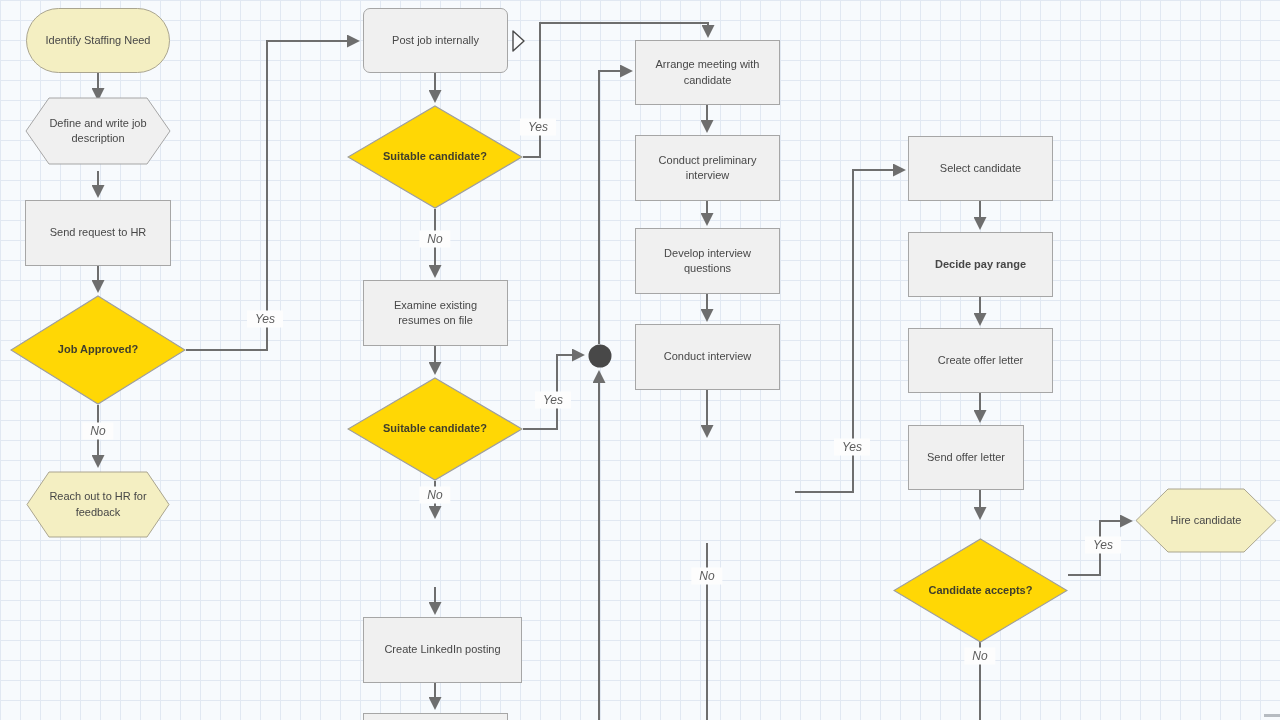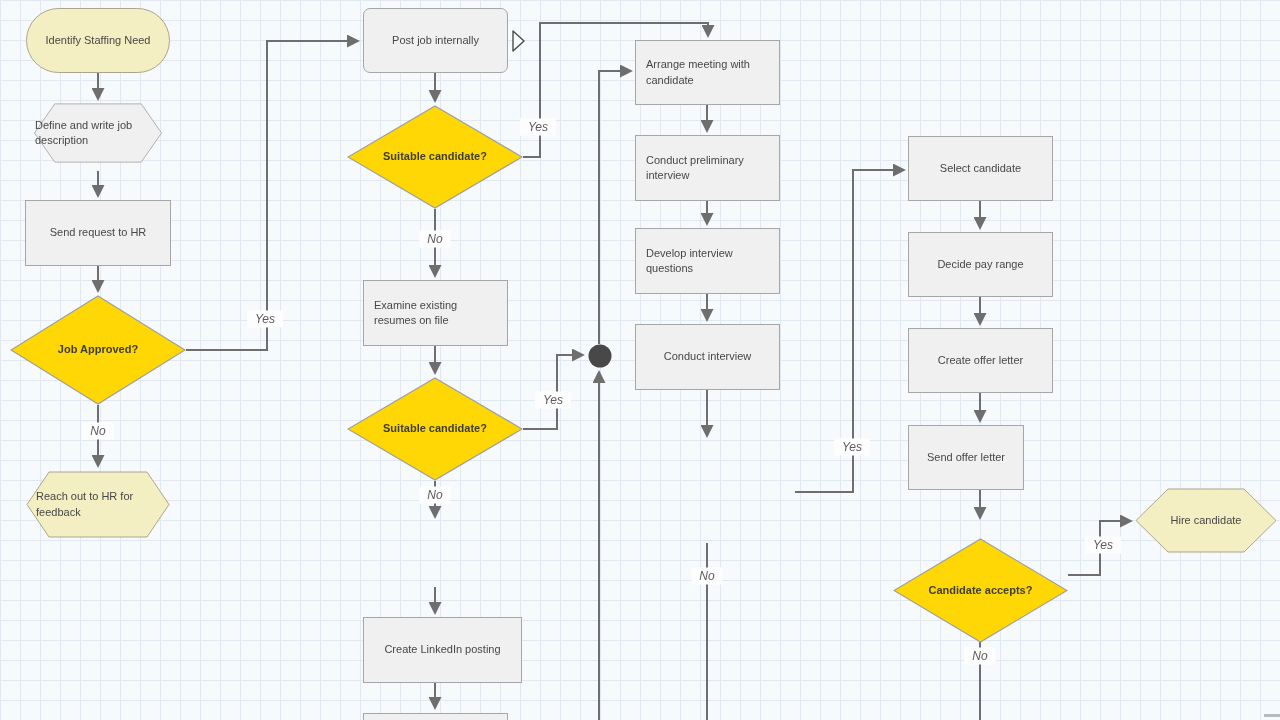--- a/index.html
+++ b/index.html
@@ -15,21 +15,21 @@
   #canvas{
     position:relative;width:1280px;height:720px;overflow:hidden;
     background-color:var(--canvas_bg);
     background-image:
       linear-gradient(to right, var(--grid_line) 1px, transparent 1px),
       linear-gradient(to bottom, var(--grid_line) 1px, transparent 1px);
     background-size:20px 20px;
   }
   #edges{position:absolute;left:0;top:0;width:1280px;height:720px;}
   #edges path{fill:none;stroke:var(--connector);stroke-width:2;}
-  .node{position:absolute;display:flex;align-items:center;justify-content:center;text-align:left;}
+  .node{position:absolute;display:flex;align-items:center;justify-content:center;text-align:center;}
   .node .lbl{font-size:11px;line-height:1.4;color:var(--text);padding:0 10px;}
   .process{background:var(--process_fill);border:1px solid var(--process_border);}
   .shape-svg{position:absolute;left:0;top:0;width:100%;height:100%;}
   .poly-node{background:transparent;border:none;}
   .poly-node .lbl{position:relative;z-index:2;}
   .terminator{background:var(--terminator_fill);border:1px solid var(--terminator_border);border-radius:33px;}
   .diamond .lbl{font-weight:700;color:var(--decision_text);max-width:150px;}
   .diamond .lbl.narrow{max-width:100px;}
   .hex-gray{fill:var(--process_fill);stroke:var(--process_border);stroke-width:1;}
   .hex-cream{fill:var(--terminator_fill);stroke:var(--terminator_border);stroke-width:1;}
@@ -80,21 +80,21 @@
     <path d="M1068,575 L1100,575 L1100,521 L1131,521" marker-end="url(#arr)"></path>
     <path d="M980,627 L980,720"></path>
     <circle cx="600" cy="356" r="11.5" style="fill:var(--junction_fill);stroke:none"></circle>
     <polygon points="513,31 524,41 513,51" style="fill:#fbfcfd;stroke:#4a4a4a;stroke-width:1.4;stroke-linejoin:round"></polygon>
   </svg>
 
   <div class="node terminator" style="left:26px;top:8px;width:144px;height:65px;">
     <span class="lbl">Identify Staffing Need</span>
   </div>
 
-  <div class="node poly-node" style="left:25px;top:103px;width:146px;height:60px;">
+  <div class="node poly-node" style="left:25px;top:97px;width:146px;height:68px;">
     <svg class="shape-svg" viewBox="0 0 146 68">
         <polygon class="hex-gray" points="1,34 24,1 122,1 145,34 122,67 24,67"></polygon>
       </svg>
     <span class="lbl">Define and write job description</span>
   </div>
 
   <div class="node process" style="left:25px;top:200px;width:146px;height:66px;">
     <span class="lbl">Send request to HR</span>
   </div>
 
@@ -155,21 +155,21 @@
 
   <div class="node process" style="left:635px;top:324px;width:145px;height:66px;">
     <span class="lbl">Conduct interview</span>
   </div>
 
 
   <div class="node process" style="left:908px;top:136px;width:145px;height:65px;">
     <span class="lbl">Select candidate</span>
   </div>
 
-  <div class="node process" style="left:908px;top:232px;width:145px;height:65px;">
+  <div class="node process" style="left:908px;top:232px;width:145px;height:65px;font-weight:bold;">
     <span class="lbl">Decide pay range</span>
   </div>
 
   <div class="node process" style="left:908px;top:328px;width:145px;height:65px;">
     <span class="lbl">Create offer letter</span>
   </div>
 
   <div class="node process" style="left:908px;top:425px;width:116px;height:65px;">
     <span class="lbl">Send offer letter</span>
   </div>

